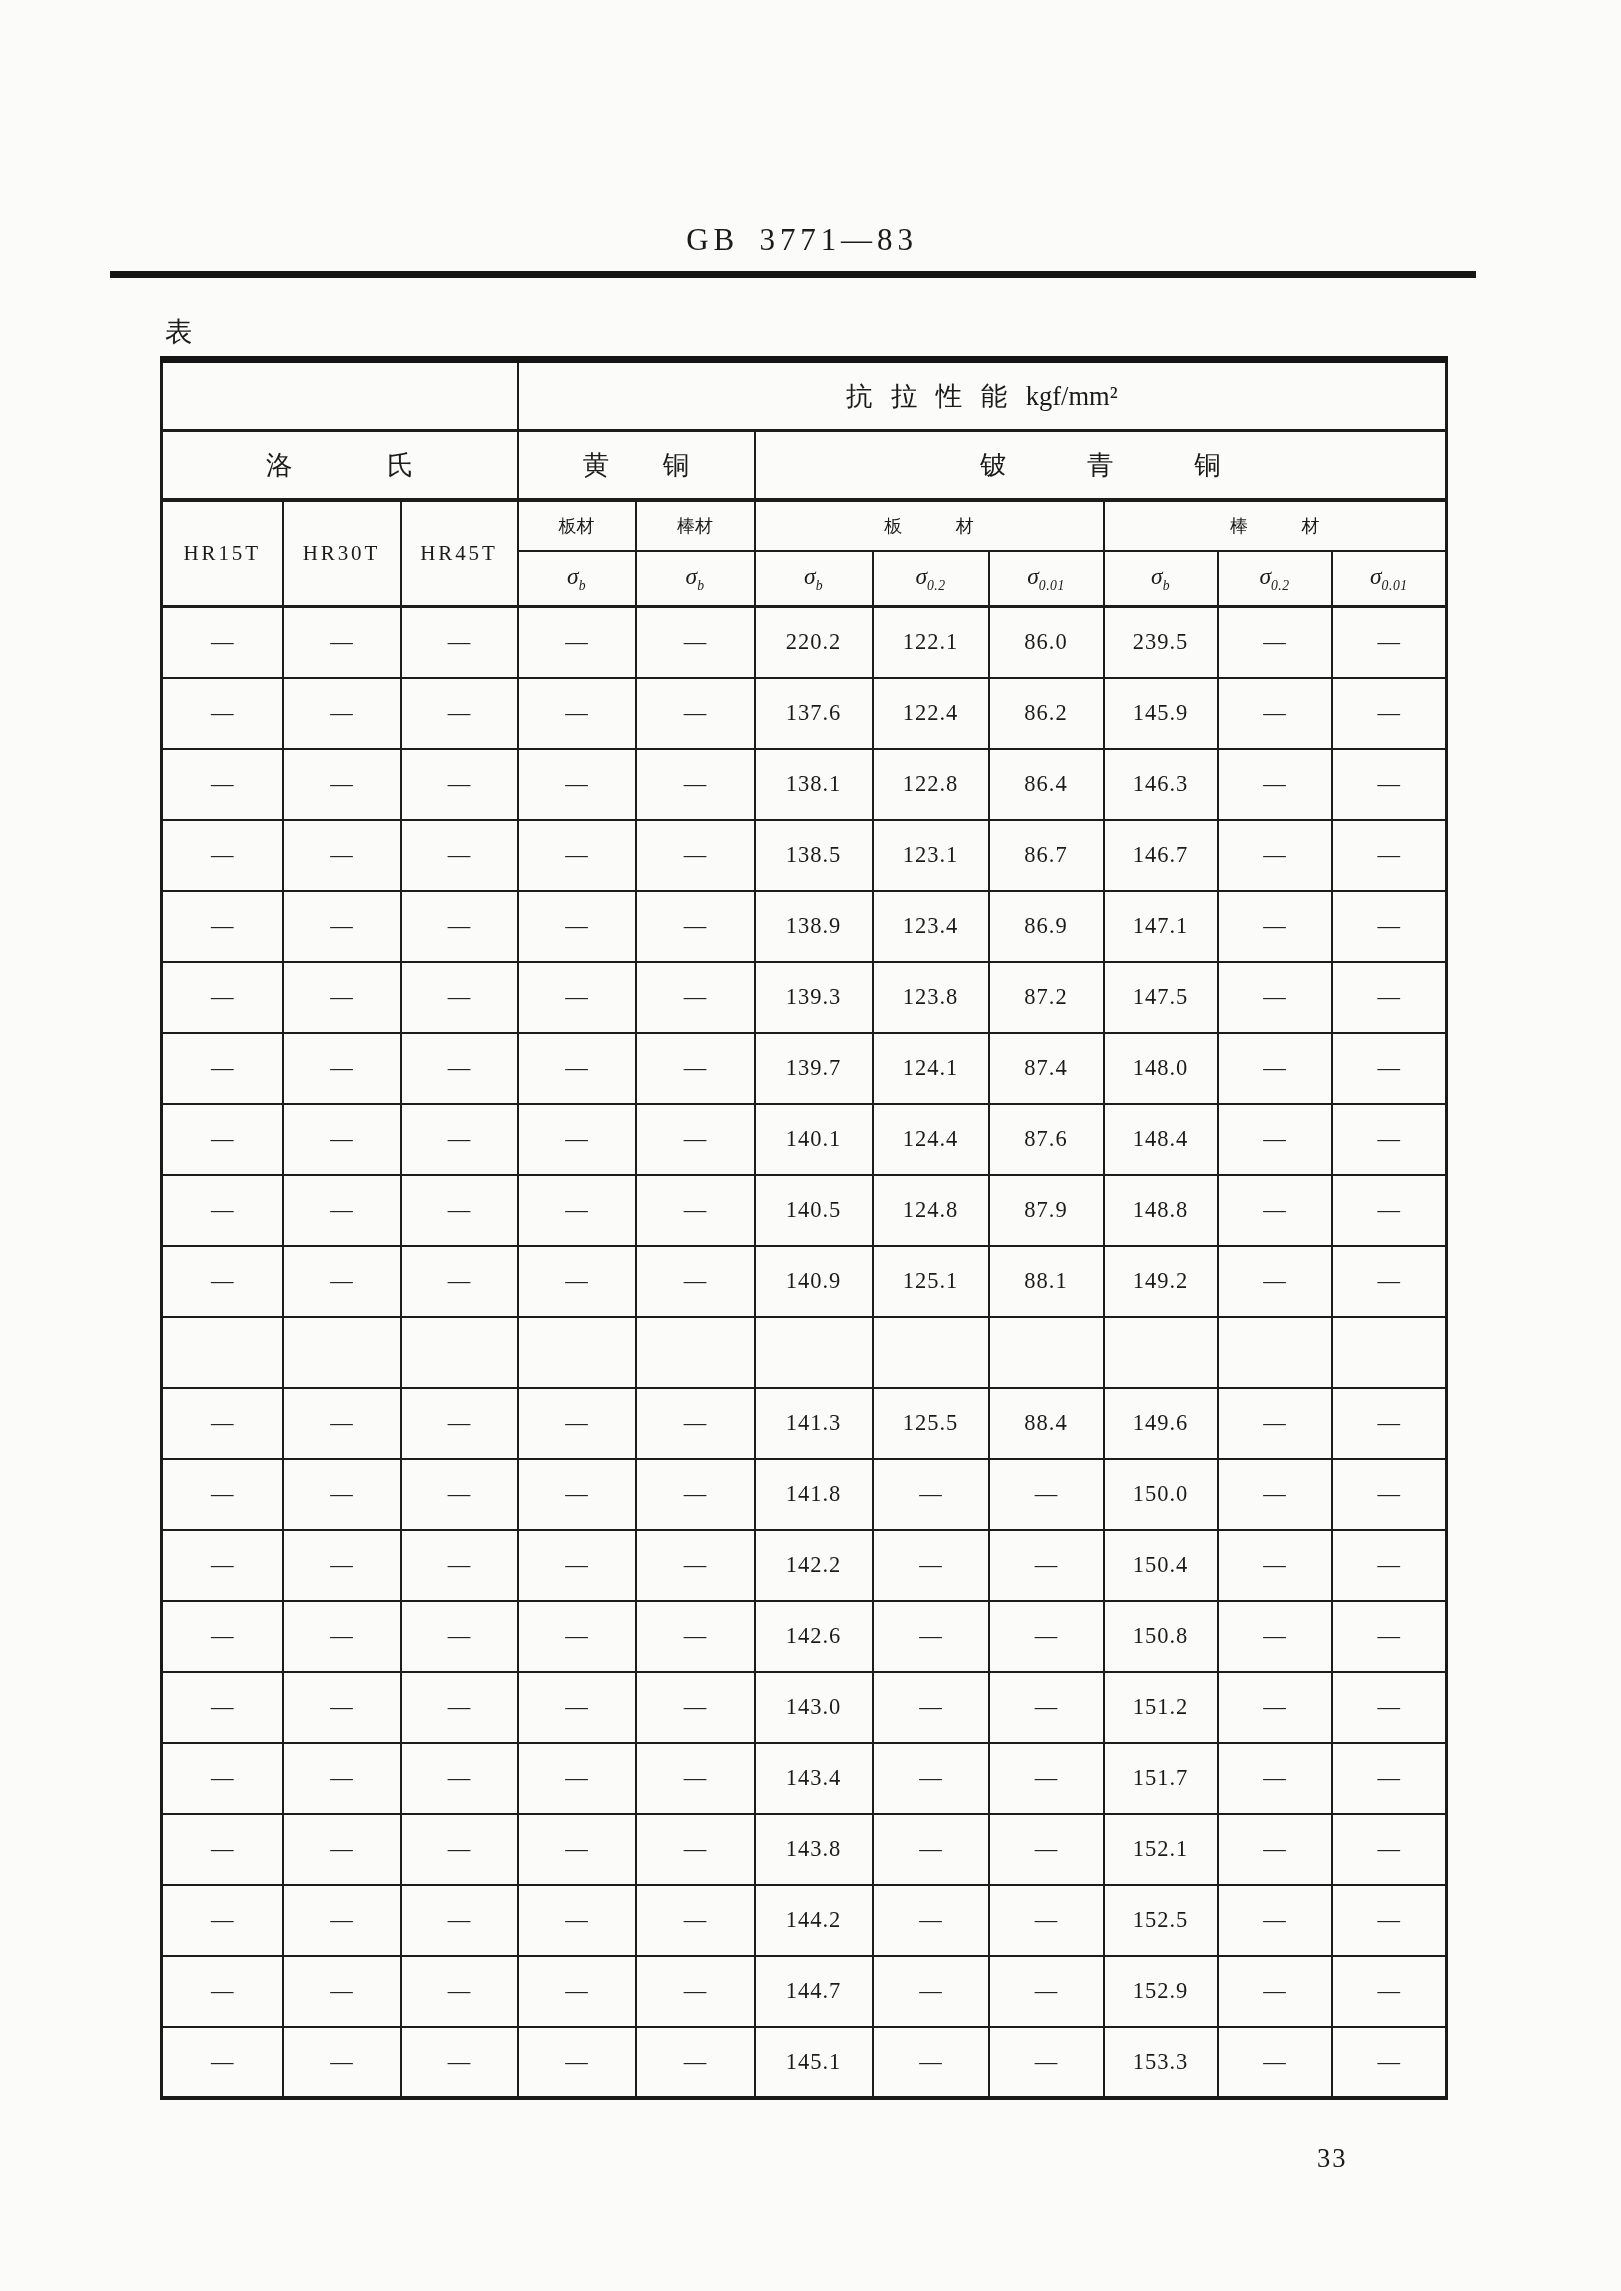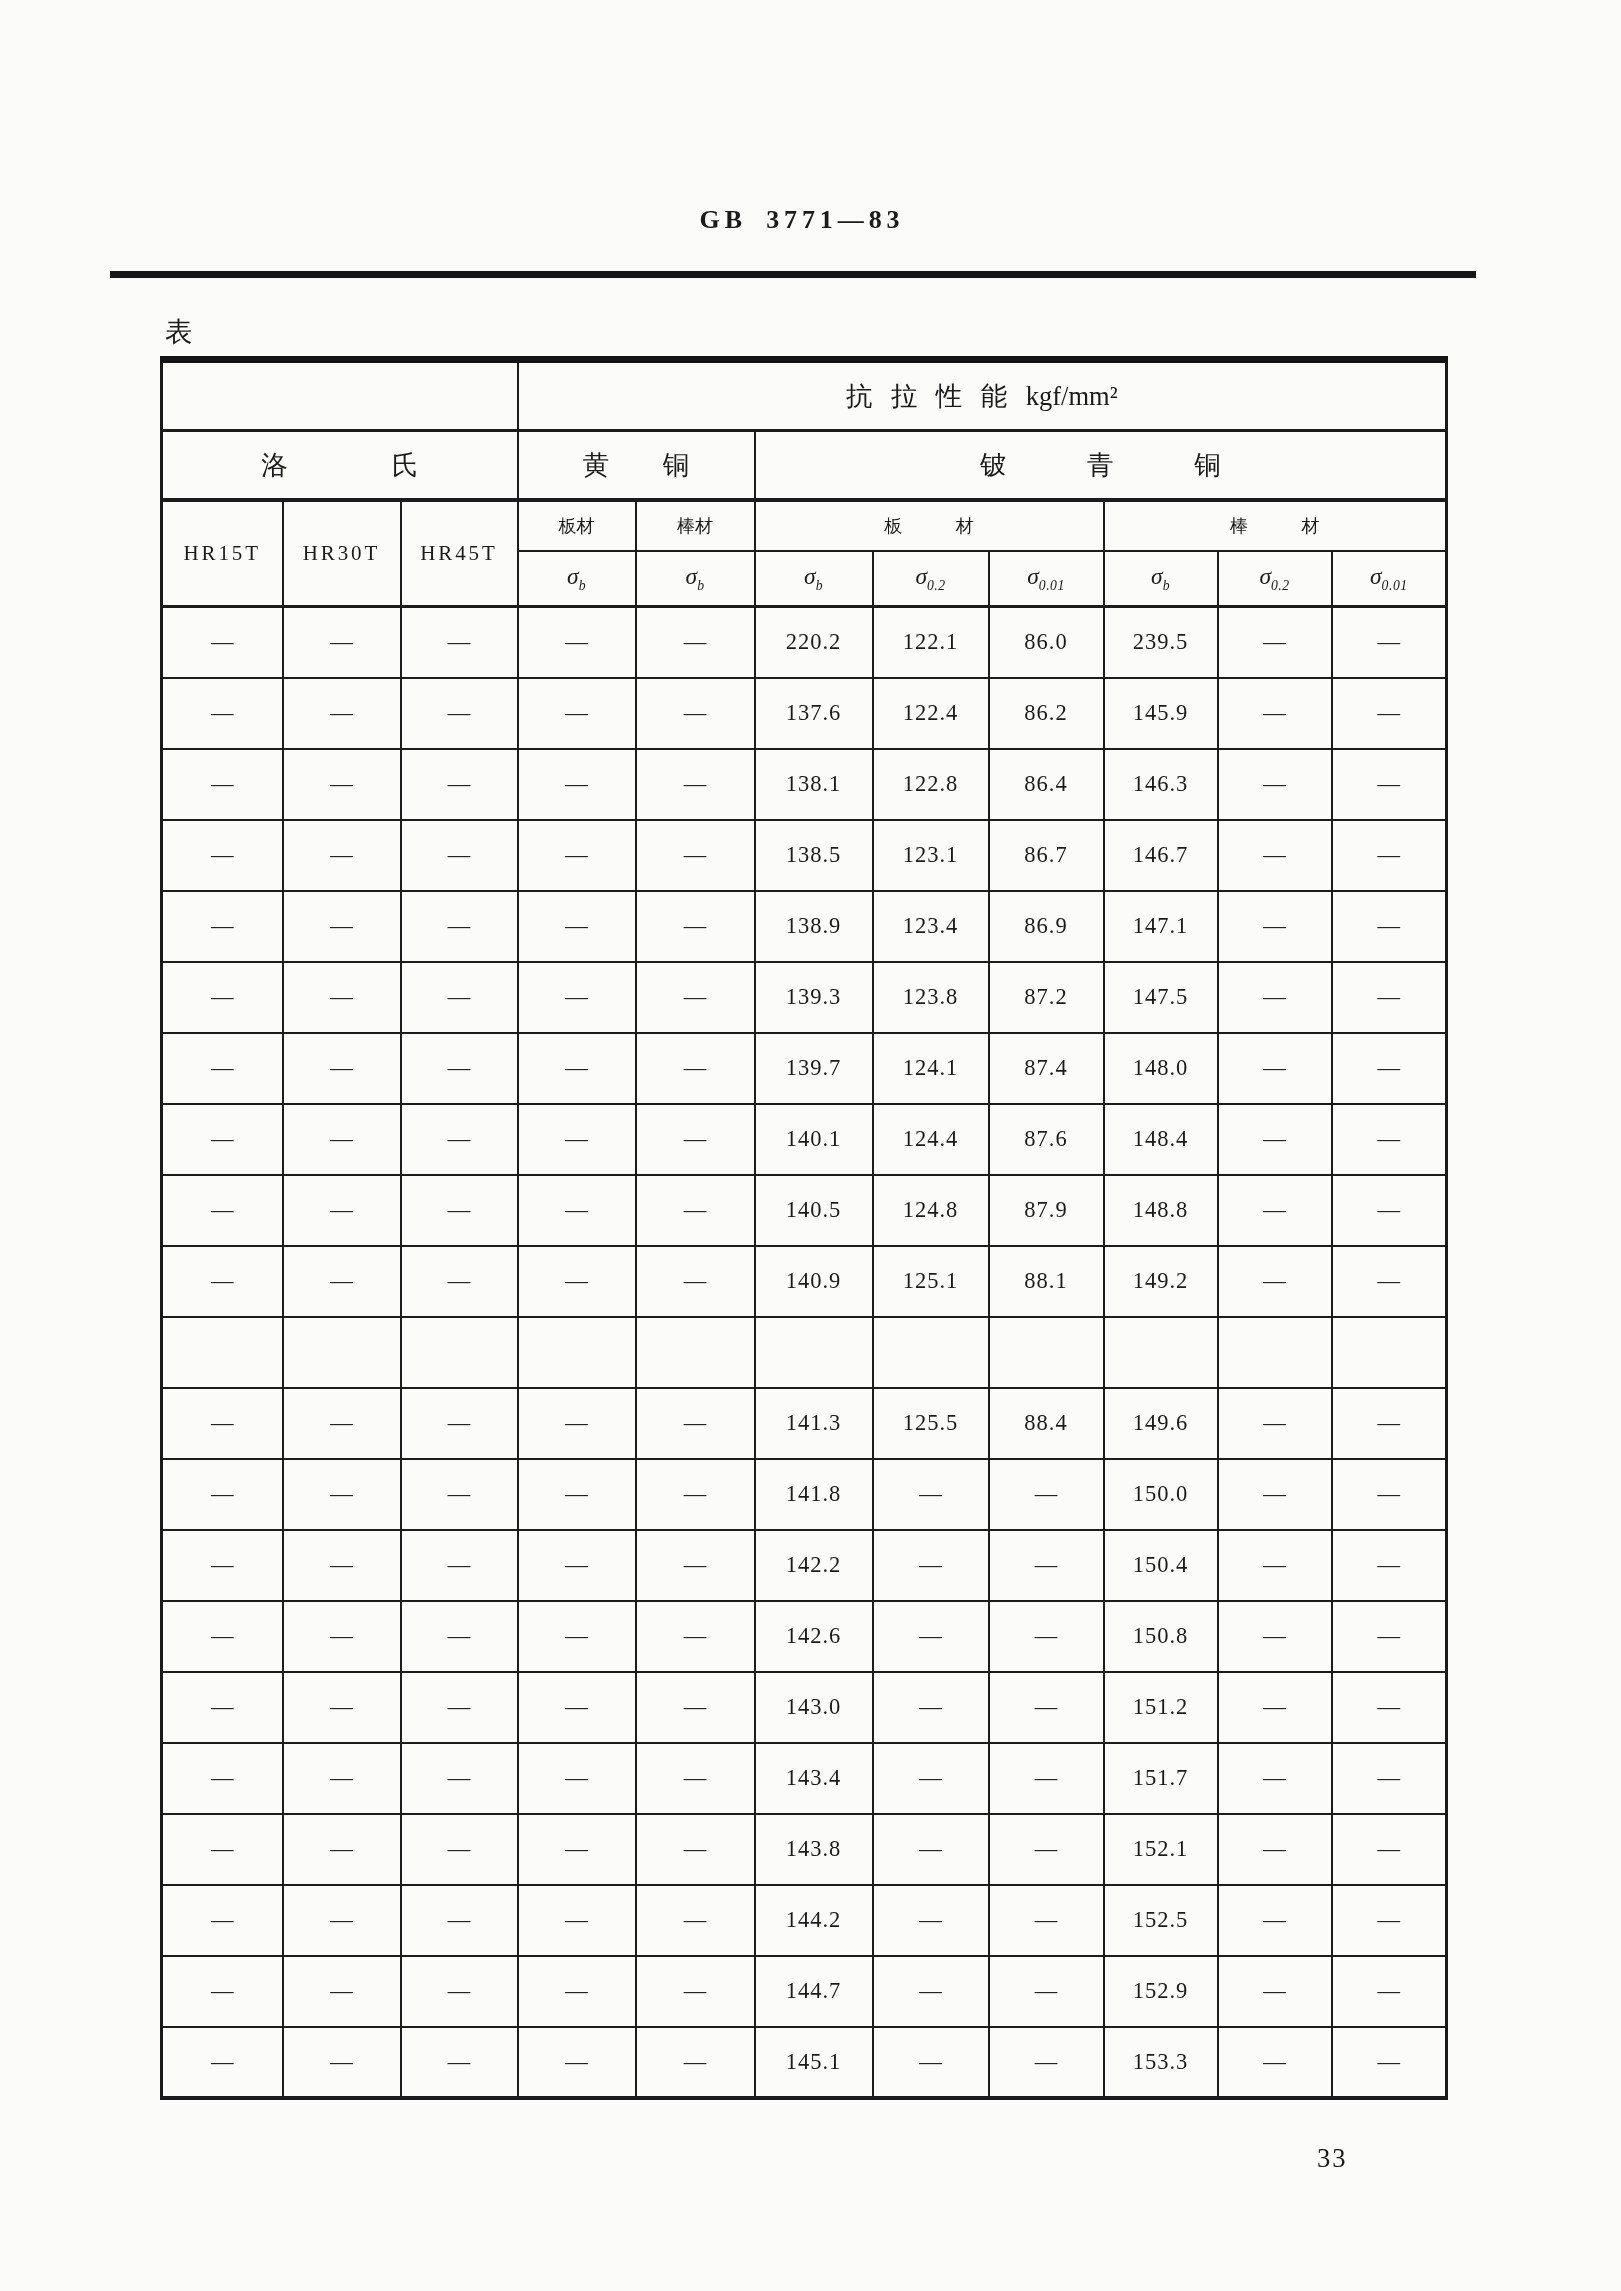--- a/index.html
+++ b/index.html
@@ -8,25 +8,25 @@
     position: relative;
     width: 1621px;
     height: 2292px;
     background: #fbfbf9;
     overflow: hidden;
     font-family: "Liberation Serif", "DejaVu Serif", serif;
     color: #1b1b1b;
   }
   .doc-title {
     position: absolute;
-    top: 205px;
+    top: 222px;
     left: 802px;
     transform: translateX(-50%);
-    font-size: 26px;
-    font-weight: bold;
+    font-size: 31px;
+    font-weight: normal;
     letter-spacing: 4.9px;
     word-spacing: 7.8px;
     white-space: nowrap;
   }
   .title-rule {
     position: absolute;
     top: 271px;
     left: 110px;
     width: 1366px;
     height: 6.9px;
@@ -68,21 +68,21 @@
   tr.hrow-2 { height: 69px; }
   tr.hrow-3 { height: 51px; }
   tr.hrow-4 { height: 56px; }
   tr.hrow-2 > td { border-top-width: 3.9px; }
   tr.hrow-3 > td { border-top-width: 4.9px; }
   tr.data-row { height: 71px; }
   tr.data-row:first-child > td { border-top-width: 3.9px; }
   .zh { font-size: 26.5px; }
   .zh-small { font-size: 18px; }
   .sp-heading { word-spacing: 11.8px; }
-  .sp-luoshi { text-align: left; padding-left: 46px; word-spacing: 88px; font-family: Liberation Mono, monospace; }
+  .sp-luoshi { text-align: left; padding-left: 46px; word-spacing: 88px; }
   .sp-brass { word-spacing: 47px; }
   .sp-bb { word-spacing: 74px; }
   .sp-mat { word-spacing: 49px; }
   .hr-label { font-size: 21px; letter-spacing: 2.9px; }
   .sigma { font-size: 23.5px; }
   .sigma i { font-style: italic; font-family: "Liberation Serif", serif; }
   .sigma sub { font-size: 13.7px; font-style: italic; letter-spacing: 0.5px; }
   td.cell-num { font-size: 22.5px; letter-spacing: 1px; }
   td.cell-dash { font-size: 22.5px; color: #242424; }
   td.cell-empty { }

